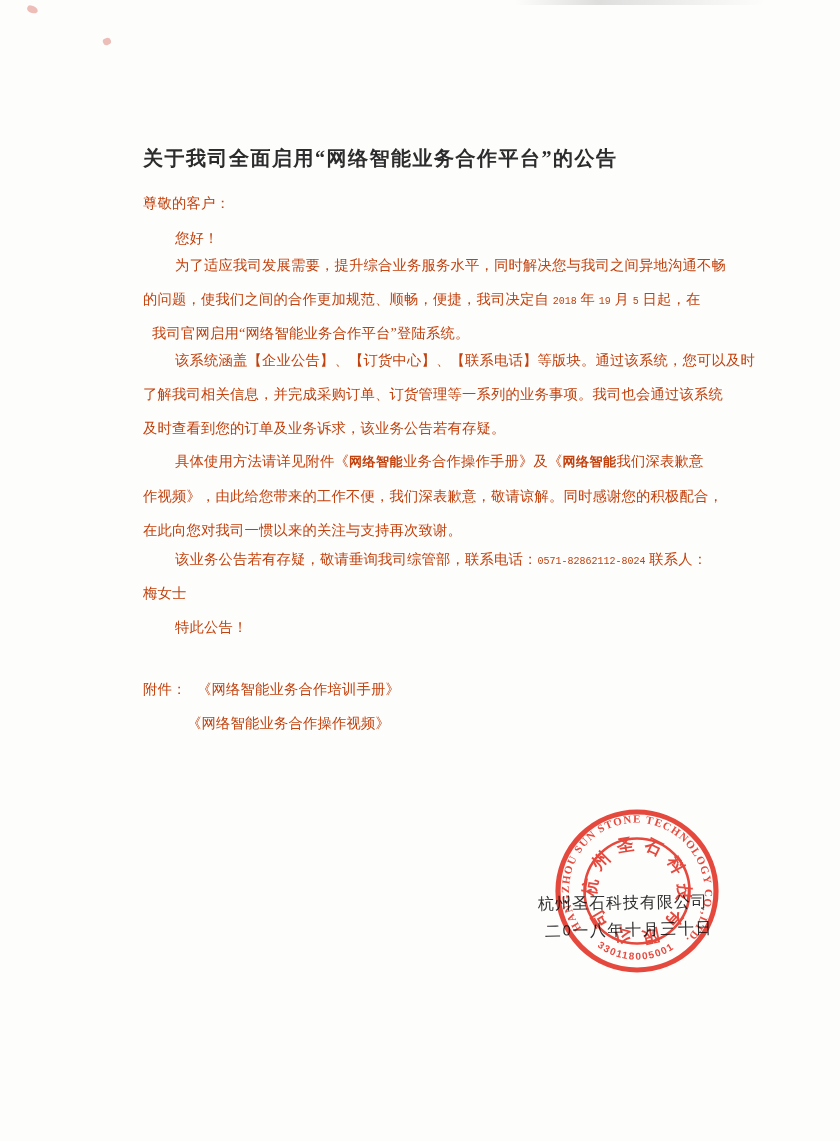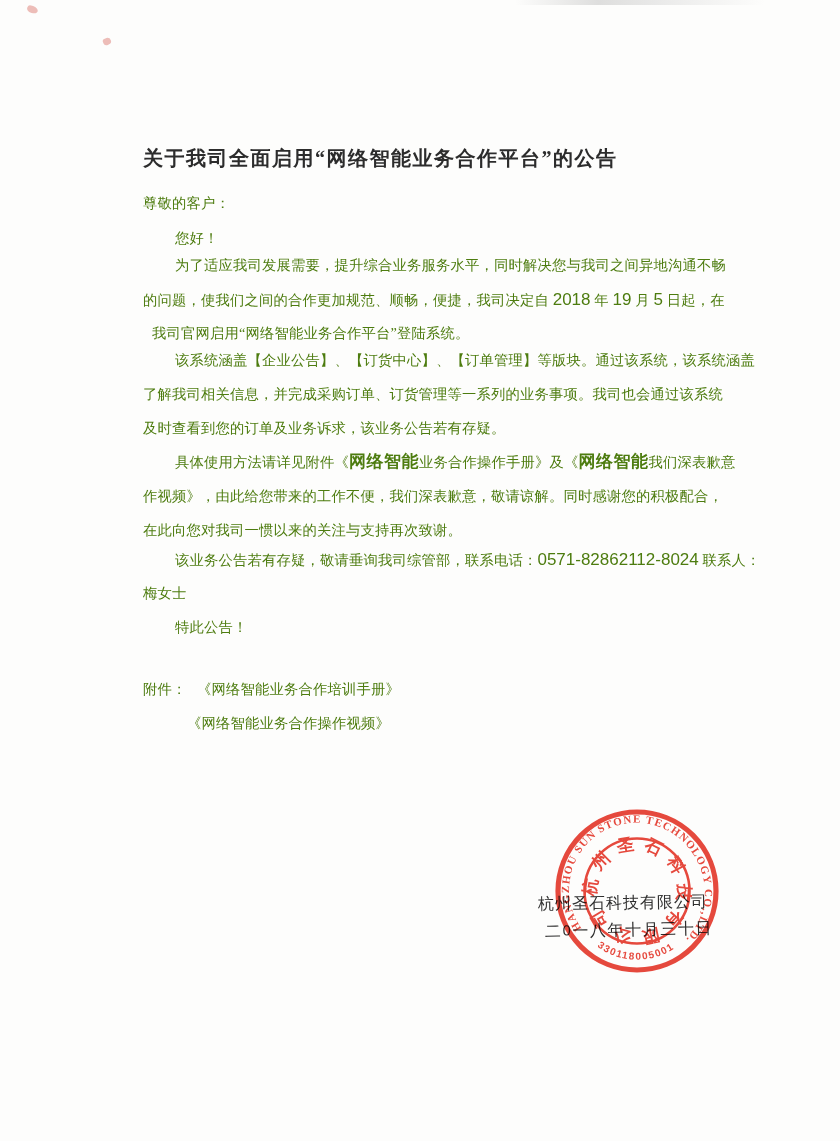--- a/index.html
+++ b/index.html
@@ -5,28 +5,28 @@
   html,body{margin:0;padding:0;}
   body{
     width:840px;height:1141px;position:relative;overflow:hidden;
     background:#fdfdfc;
     font-family:"Liberation Serif","DejaVu Serif",serif;
     color:#383838;
   }
   .page{position:absolute;inset:0;}
   .ln{
     position:absolute;font-size:14.3px;line-height:17px;
-    letter-spacing:0.2px;white-space:pre;color:#4d7c0f;
+    letter-spacing:0.2px;white-space:pre;color:#c2410c;
   }
   .title{
     left:143px;top:150px;width:575px;
     font-size:20px;font-weight:bold;letter-spacing:1.5px;color:#2c2c2c;
   }
-  .num{font-family:Liberation Sans, sans-serif;font-size:17px;letter-spacing:0;}
-  .big{font-size:17px;font-weight:600;letter-spacing:0.5px;margin-top:32px;}
+  .num{font-family:Liberation Mono, monospace;font-size:10px;letter-spacing:0;}
+  .big{font-size:13px;font-weight:600;letter-spacing:0.5px;margin-top:32px;}
   
   .sig{
     position:absolute;font-size:16px;letter-spacing:1px;color:#2e2e2e;
     white-space:pre;z-index:3;mix-blend-mode:multiply;
   }
   .sig-company{left:538px;top:893px;transform:rotate(-0.8deg);}
   .sig-date{left:545px;top:920px;letter-spacing:1.6px;transform:rotate(-1.2deg);}
   .num0{font-family:"Liberation Sans","DejaVu Sans",sans-serif;font-size:14.5px;position:relative;top:-1px;}
   
   .stamp{
@@ -57,21 +57,21 @@
 
   <div class="ln title">关于我司全面启用“网络智能业务合作平台”的公告</div>
 
   <div class="ln" style="left:143px;top:195px">尊敬的客户：</div>
   <div class="ln" style="left:175px;top:230px">您好！</div>
 
   <div class="ln" style="left:175px;top:257px">为了适应我司发展需要，提升综合业务服务水平，同时解决您与我司之间异地沟通不畅</div>
   <div class="ln" style="left:143px;top:291px"><span>的问题，使我们之间的合作更加规范、顺畅，便捷，我司决定自 </span><span class="num">2018</span><span> 年 </span><span class="num">19</span><span> 月 </span><span class="num">5</span><span> 日起，在</span></div>
   <div class="ln" style="left:152px;top:325px">我司官网启用“网络智能业务合作平台”登陆系统。</div>
 
-  <div class="ln" style="left:175px;top:352px">该系统涵盖【企业公告】、【订货中心】、【订单管理】等版块。通过该系统，该系统涵盖</div>
+  <div class="ln" style="left:175px;top:352px">该系统涵盖【企业公告】、【订货中心】、【联系电话】等版块。通过该系统，您可以及时</div>
   <div class="ln" style="left:143px;top:386px">了解我司相关信息，并完成采购订单、订货管理等一系列的业务事项。我司也会通过该系统</div>
   <div class="ln" style="left:143px;top:420px">及时查看到您的订单及业务诉求，该业务公告若有存疑。</div>
 
   <div class="ln" style="left:175px;top:453px"><span>具体使用方法请详见附件《</span><span class="big">网络智能</span><span>业务合作操作手册》及《</span><span class="big">网络智能</span><span>我们深表歉意</span></div>
   <div class="ln" style="left:143px;top:522px">在此向您对我司一惯以来的关注与支持再次致谢。</div>
   <div class="ln" style="left:143px;top:488px">作视频》，由此给您带来的工作不便，我们深表歉意，敬请谅解。同时感谢您的积极配合，</div>
 
   <div class="ln" style="left:175px;top:551px"><span>该业务公告若有存疑，敬请垂询我司综管部，联系电话：</span><span class="num">0571-82862112-8024</span><span> 联系人：</span></div>
   <div class="ln" style="left:143px;top:585px">梅女士</div>
 

